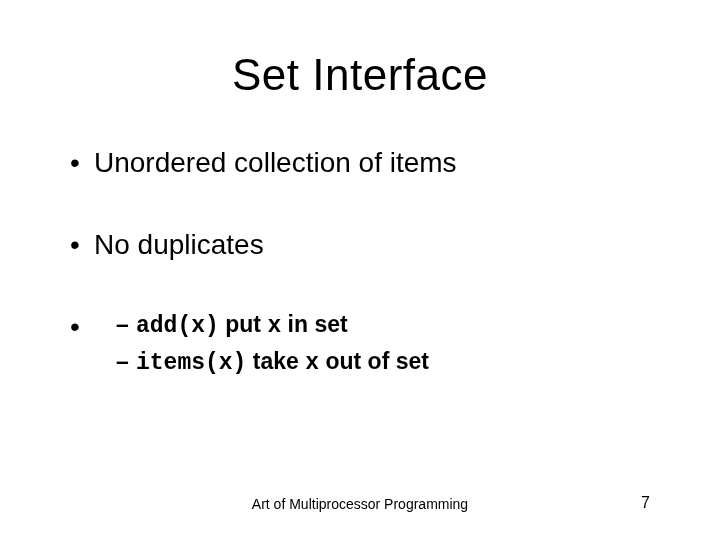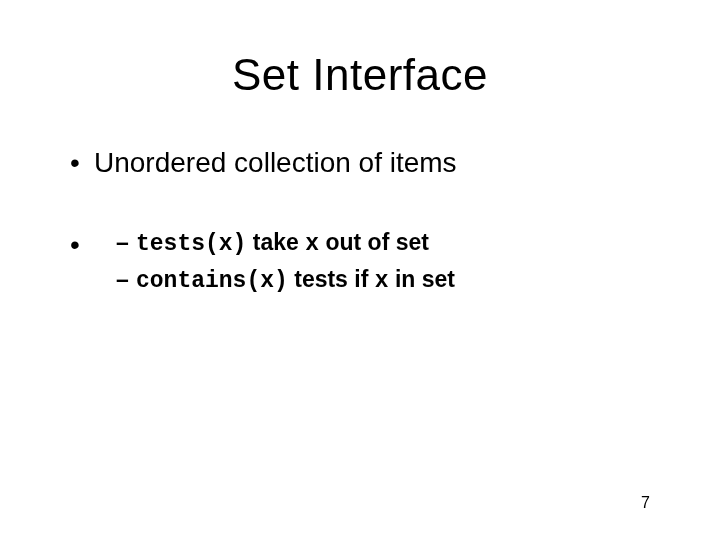--- a/index.html
+++ b/index.html
@@ -87,26 +87,28 @@
   }
 </style>
 </head>
 <body>
 
 <div class="slide">
   <h1 class="title">Set Interface</h1>
 
   <ul class="bullets">
     <li>Unordered collection of items</li>
+    <li>No duplicates</li>
     <li>
       <ul class="sublist">
         <li>
-          <span class="code">tests(x)</span><span> take </span><span class="code">x</span><span> out of set</span>
+          <span class="code">add(x)</span><span> put </span><span class="code">x</span><span> in set</span>
         </li>
         <li>
-          <span class="code">contains(x)</span><span> tests if </span><span class="code">x</span><span> in set</span>
+          <span class="code">items(x)</span><span> take </span><span class="code">x</span><span> out of set</span>
         </li>
       </ul>
     </li>
   </ul>
 
+  <div class="footer">Art of Multiprocessor Programming</div>
   <div class="page-number">7</div>
 </div>
 
 </body></html>

